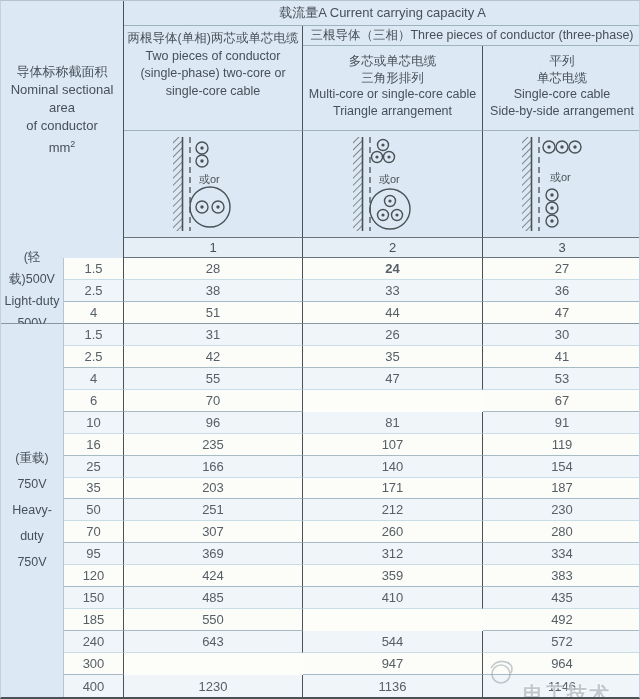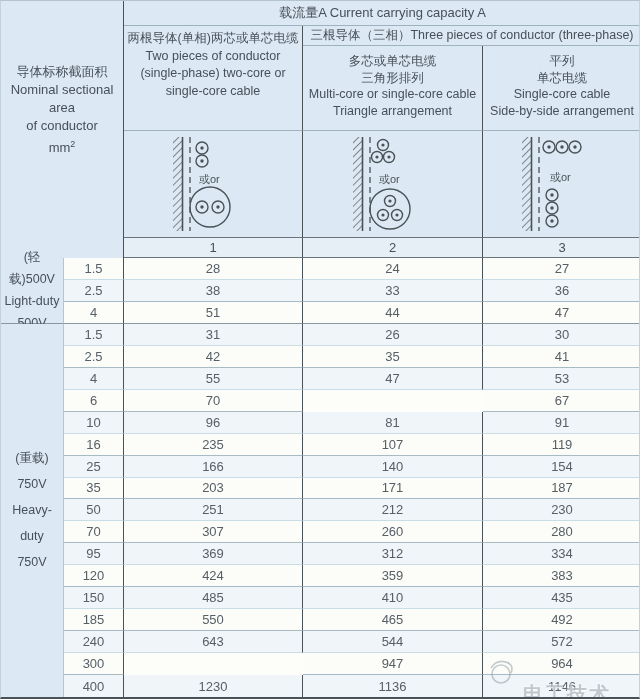--- a/index.html
+++ b/index.html
@@ -217,21 +217,21 @@
   </div>
 
   <div class="body-grid">
       <div class="group-label group-light" style="grid-area: 1 / 1 / span 3;">
         <div>(轻载)500V</div>
         <div>Light-duty</div>
         <div>500V</div>
       </div>
       <div class="cell size-cell even sep-light" style="grid-area: 1 / 2;">1.5</div>
       <div class="cell value-cell col0 even sep-light" style="grid-area: 1 / 3;">28</div>
-      <div class="cell value-cell col1 even sep-light" style="grid-area: 1 / 4;">24</div>
+      <div class="cell value-cell col1 even sep-light" style="grid-area: 1 / 4; font-weight: bold;">24</div>
       <div class="cell value-cell col2 even sep-light" style="grid-area: 1 / 5;">27</div>
       <div class="cell size-cell odd sep-dark" style="grid-area: 2 / 2;">2.5</div>
       <div class="cell value-cell col0 odd sep-dark" style="grid-area: 2 / 3;">38</div>
       <div class="cell value-cell col1 odd sep-dark" style="grid-area: 2 / 4;">33</div>
       <div class="cell value-cell col2 odd sep-dark" style="grid-area: 2 / 5;">36</div>
       <div class="cell size-cell even sep-group" style="grid-area: 3 / 2;">4</div>
       <div class="cell value-cell col0 even sep-group" style="grid-area: 3 / 3;">51</div>
       <div class="cell value-cell col1 even sep-group" style="grid-area: 3 / 4;">44</div>
       <div class="cell value-cell col2 even sep-group" style="grid-area: 3 / 5;">47</div>
       <div class="group-label group-heavy" style="grid-area: 4 / 1 / span 17;">
@@ -286,21 +286,20 @@
       <div class="cell size-cell even sep-dark" style="grid-area: 15 / 2;">120</div>
       <div class="cell value-cell col0 even sep-dark" style="grid-area: 15 / 3;">424</div>
       <div class="cell value-cell col1 even sep-dark" style="grid-area: 15 / 4;">359</div>
       <div class="cell value-cell col2 even sep-dark" style="grid-area: 15 / 5;">383</div>
       <div class="cell size-cell odd sep-light" style="grid-area: 16 / 2;">150</div>
       <div class="cell value-cell col0 odd sep-light" style="grid-area: 16 / 3;">485</div>
       <div class="cell value-cell col1 odd sep-light" style="grid-area: 16 / 4;">410</div>
       <div class="cell value-cell col2 odd sep-light" style="grid-area: 16 / 5;">435</div>
       <div class="cell size-cell even sep-dark" style="grid-area: 17 / 2;">185</div>
       <div class="cell value-cell col0 even sep-dark" style="grid-area: 17 / 3;">550</div>
-      <div class="cell value-cell col1 even sep-dark" style="grid-area: 17 / 4;">465</div>
       <div class="cell value-cell col2 even sep-dark" style="grid-area: 17 / 5;">492</div>
       <div class="cell size-cell odd sep-light" style="grid-area: 18 / 2;">240</div>
       <div class="cell value-cell col0 odd sep-light" style="grid-area: 18 / 3;">643</div>
       <div class="cell value-cell col1 odd sep-light" style="grid-area: 18 / 4;">544</div>
       <div class="cell value-cell col2 odd sep-light" style="grid-area: 18 / 5;">572</div>
       <div class="cell size-cell even sep-dark" style="grid-area: 19 / 2;">300</div>
       <div class="cell value-cell col1 even sep-dark" style="grid-area: 19 / 4;">947</div>
       <div class="cell value-cell col2 even sep-dark" style="grid-area: 19 / 5;">964</div>
       <div class="cell size-cell odd sep-none" style="grid-area: 20 / 2;">400</div>
       <div class="cell value-cell col0 odd sep-none" style="grid-area: 20 / 3;">1230</div>

